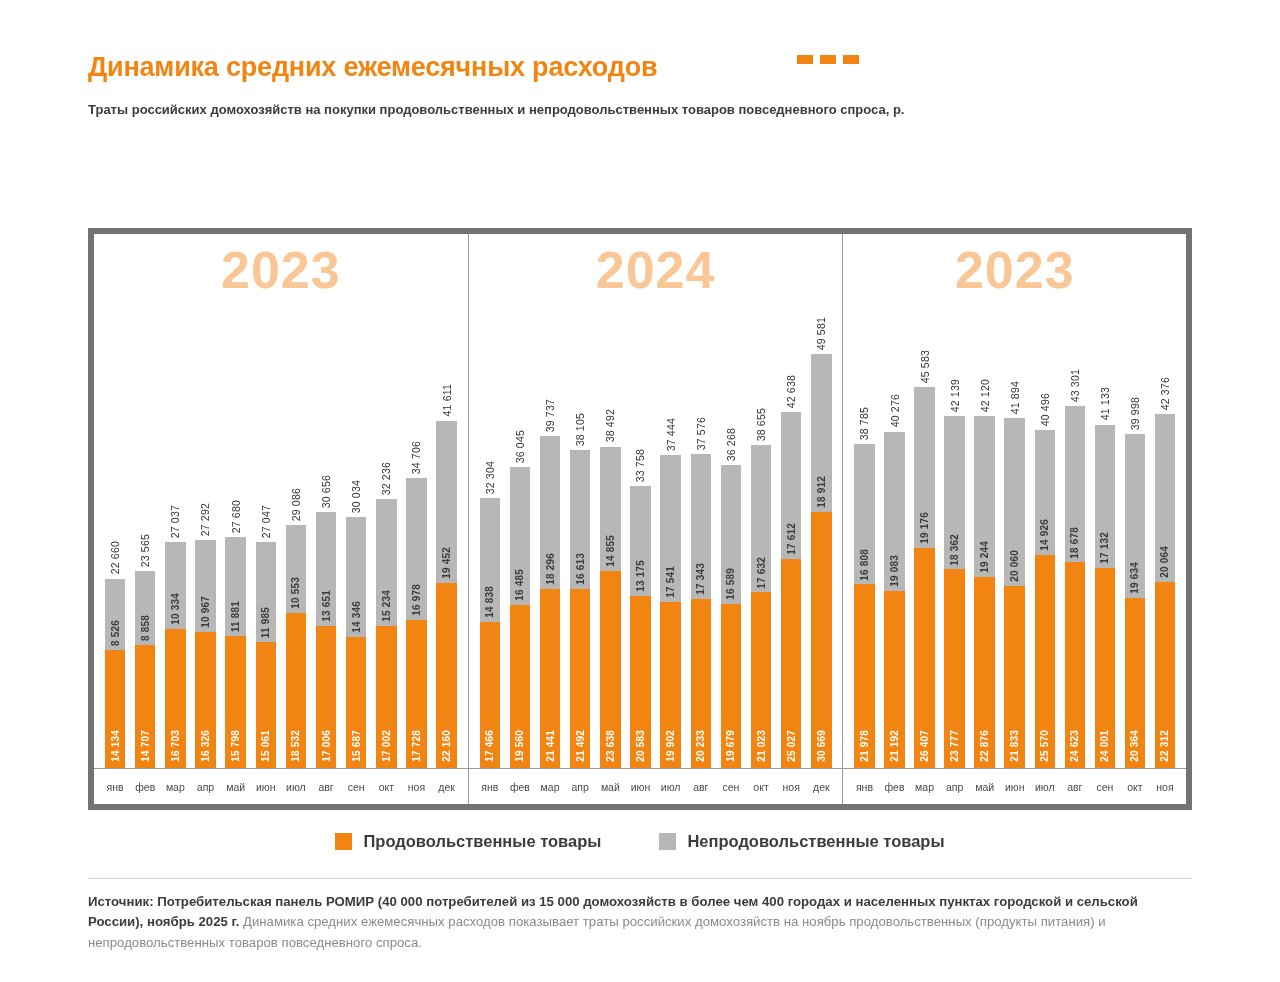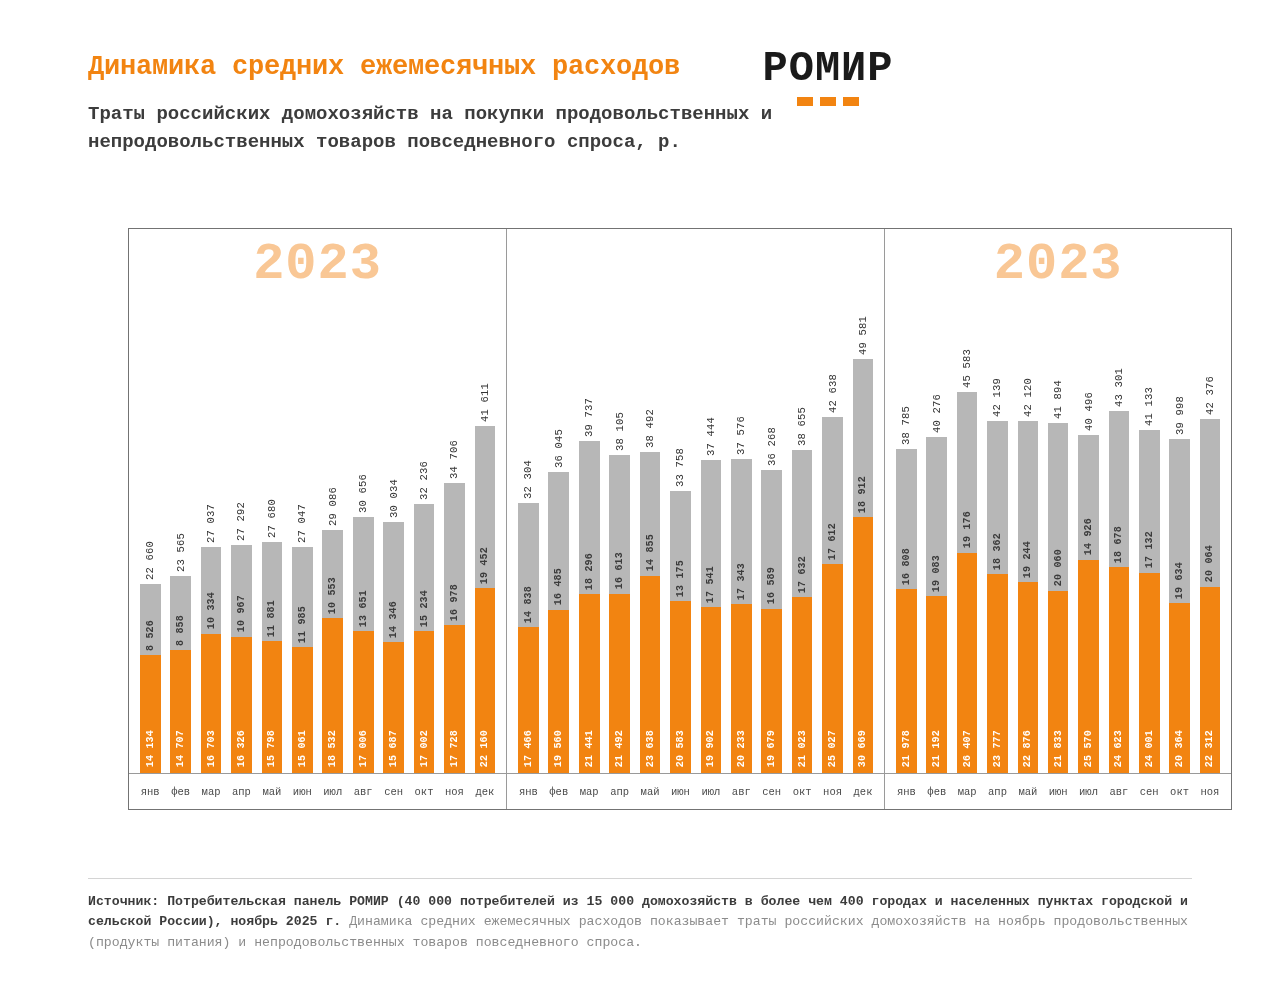--- a/index.html
+++ b/index.html
@@ -12,40 +12,39 @@
     background: #ffffff;
     font-family: "Liberation Sans", sans-serif;
     color: #3c3c3c;
     overflow: hidden;
   }
   .page {
     position: relative;
     width: 1013px;
     height: 982px;
     box-sizing: border-box;
-    font-family: Liberation Mono, monospace;
   }
 
   
   .header {
     position: absolute;
     left: 88px;
     top: 52px;
     right: 80px;
   }
   .title {
     font-size: 27px;
     font-weight: bold;
     color: #F28411;
     letter-spacing: -0.2px;
     margin: 0 0 18px 0;
     line-height: 1.15;
   }
   .subtitle {
-    font-size: 19px;
+    font-size: 13px;
     font-weight: bold;
     color: #3c3c3c;
     line-height: 1.45;
     margin: 0;
     max-width: 840px;
   }
   .logo {
     position: absolute;
     right: 0;
     top: -4px;
@@ -72,24 +71,23 @@
     background: #F28411;
   }
 
   
   .chart-frame {
     position: absolute;
     left: 88px;
     top: 228px;
     width: 1104px;
     height: 582px;
-    border: 1px solid #737373;
+    border: 6px solid #737373;
     box-sizing: border-box;
     display: flex;
-    margin-left: 40px;
   }
   .year-block {
     position: relative;
     box-sizing: border-box;
     display: flex;
     flex-direction: column;
   }
   .year-block + .year-block {
     border-left: 1px solid #9a9a9a;
   }
@@ -222,21 +220,20 @@
 </style>
 </head>
 <body>
 
 <div class="page">
 
   <div class="header">
     <h1 class="title">Динамика средних ежемесячных расходов</h1>
     <p class="subtitle">Траты российских домохозяйств на покупки продовольственных и непродовольственных товаров повседневного спроса, р.</p>
     <div class="logo">
-      <div class="logo-text">РОМИР</div>
       <div class="logo-dots">
           <i></i>
           <i></i>
           <i></i>
         </div>
     </div>
   </div>
 
   <div class="chart-frame" id="chart-frame">
       <div class="year-block" style="flex: 12 1 0px;">
@@ -384,20 +381,21 @@
           <div class="m">июн</div>
           <div class="m">июл</div>
           <div class="m">авг</div>
           <div class="m">сен</div>
           <div class="m">окт</div>
           <div class="m">ноя</div>
           <div class="m">дек</div>
         </div>
       </div>
       <div class="year-block" style="flex: 12 1 0px;">
+        <div class="year-label">2024</div>
         <div class="plot">
           <div class="col">
             <div class="total-label">32 304</div>
             <div class="bar" style="height: 269.738px;">
               <div class="seg nonfood" style="height: 123.897px;">
                 <span>14 838</span>
               </div>
               <div class="seg food" style="height: 145.841px;">
                 <span>17 466</span>
               </div>
@@ -674,18 +672,28 @@
           <div class="m">июн</div>
           <div class="m">июл</div>
           <div class="m">авг</div>
           <div class="m">сен</div>
           <div class="m">окт</div>
           <div class="m">ноя</div>
         </div>
       </div>
     </div>
 
+  <div class="legend">
+    <div class="legend-item">
+      <span class="swatch food"></span>
+      <span>Продовольственные товары</span>
+    </div>
+    <div class="legend-item">
+      <span class="swatch nonfood"></span>
+      <span>Непродовольственные товары</span>
+    </div>
+  </div>
 
   <div class="footer">
     <b>Источник: Потребительская панель РОМИР (40 000 потребителей из 15 000 домохозяйств в более чем 400 городах и населенных пунктах городской и сельской России), ноябрь 2025 г.</b><span> Динамика средних ежемесячных расходов показывает траты российских домохозяйств на ноябрь продовольственных (продукты питания) и непродовольственных товаров повседневного спроса.</span>
   </div>
 
 </div>
 
 </body></html>

